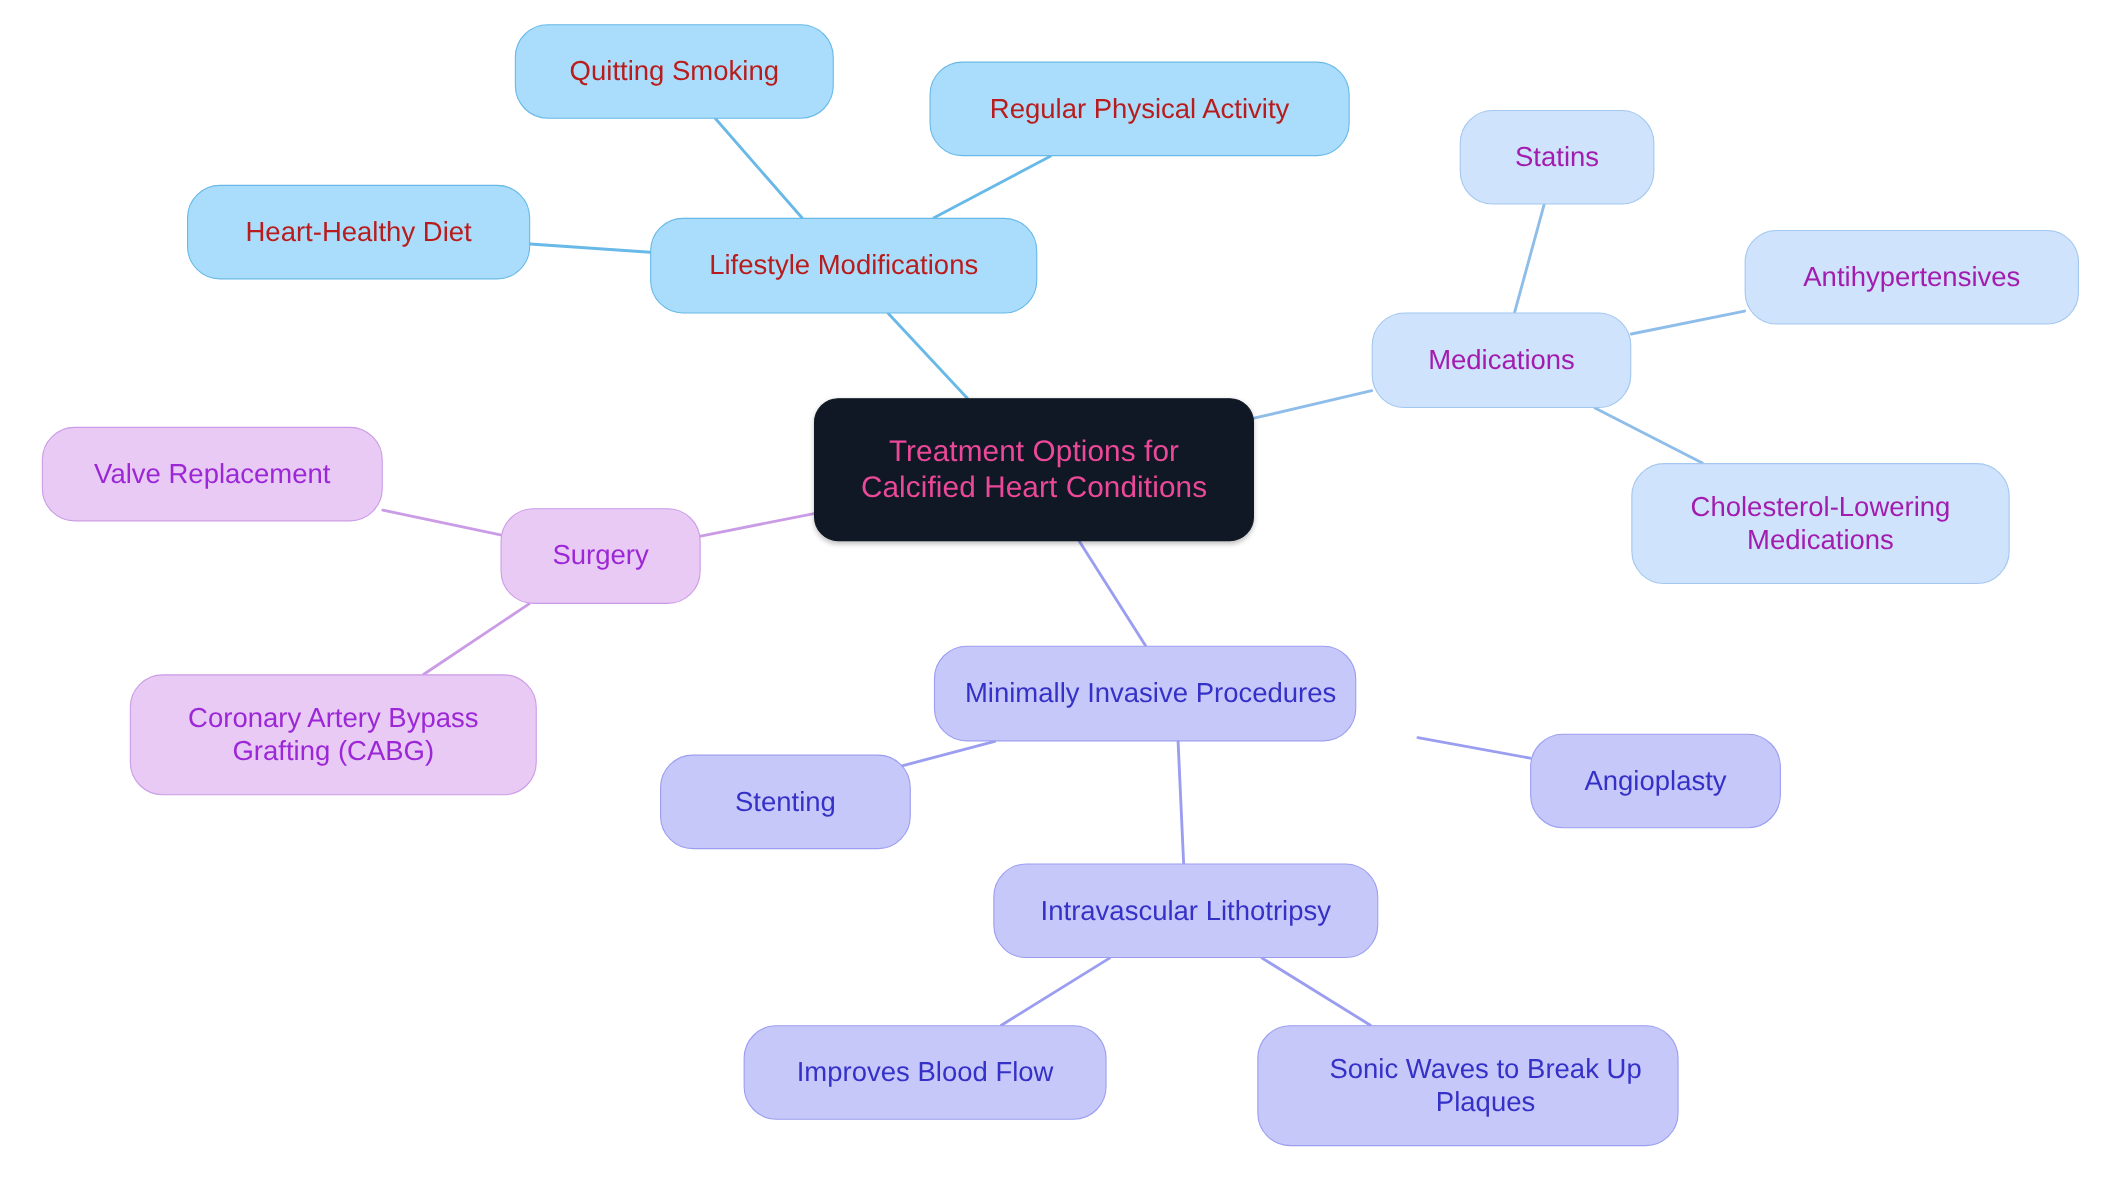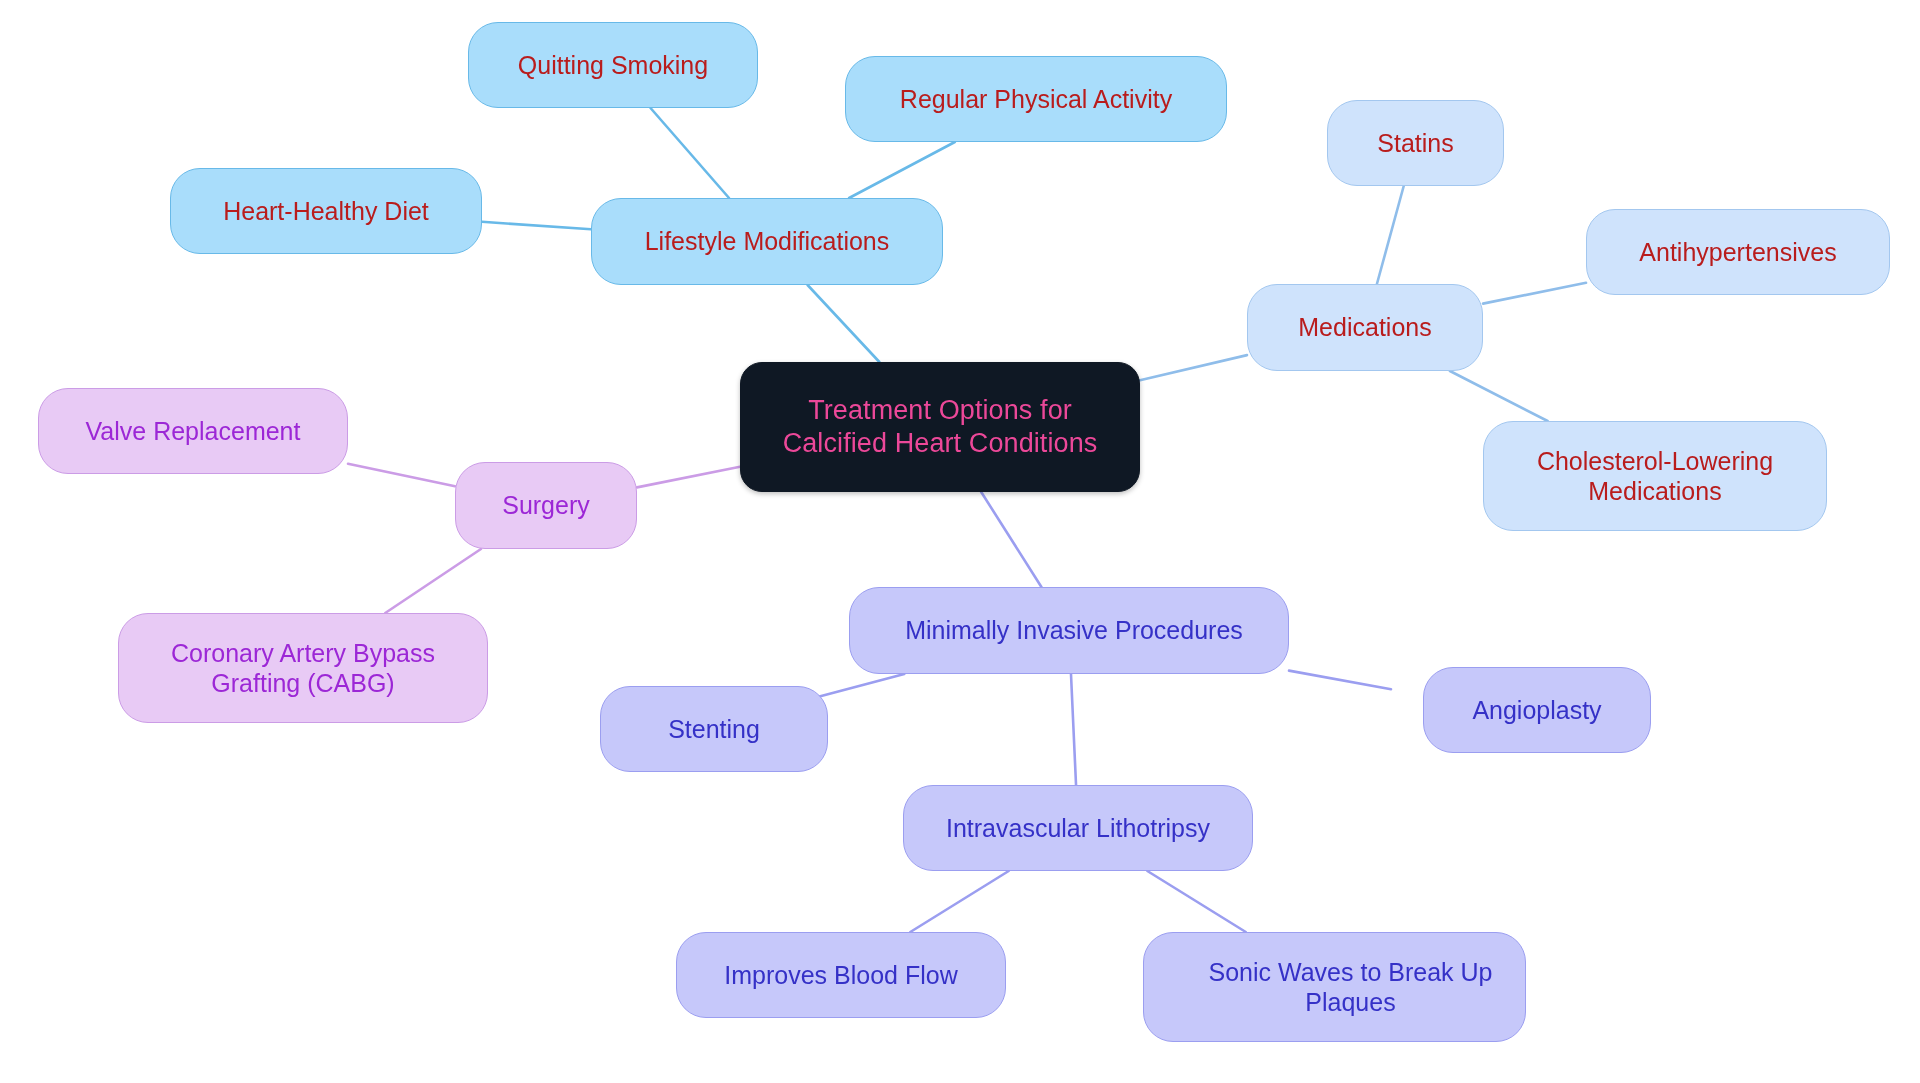--- a/index.html
+++ b/index.html
@@ -52,21 +52,21 @@
   .node.cyan {
     background: #a9ddfb;
     border-color: #68b9e8;
     color: #b91c1c;
     border-radius: 30px;
     font-size: 25px;
   }
   .node.lightblue {
     background: #cfe3fc;
     border-color: #a3c7ef;
-    color: #b91c1c;
+    color: #a21caf;
     border-radius: 30px;
     font-size: 25px;
   }
   .node.violet {
     background: #e8caf5;
     border-color: #cb9ce6;
     color: #9c27d6;
     border-radius: 30px;
     font-size: 25px;
   }
@@ -110,21 +110,21 @@
       <div class="node cyan" style="left: 170px; top: 168px; width: 312px; height: 86px;"><span>Heart-Healthy Diet</span></div>
       <div class="node lightblue" style="left: 1247px; top: 284px; width: 236px; height: 87px;"><span>Medications</span></div>
       <div class="node lightblue" style="left: 1327px; top: 100px; width: 177px; height: 86px;"><span>Statins</span></div>
       <div class="node lightblue" style="left: 1586px; top: 209px; width: 304px; height: 86px; border-radius: 29px;"><span>Antihypertensives</span></div>
       <div class="node lightblue" style="left: 1483px; top: 421px; width: 344px; height: 110px;"><span>Cholesterol-Lowering
 Medications</span></div>
       <div class="node violet" style="left: 455px; top: 462px; width: 182px; height: 87px;"><span>Surgery</span></div>
       <div class="node violet" style="left: 38px; top: 388px; width: 310px; height: 86px;"><span>Valve Replacement</span></div>
       <div class="node violet" style="left: 118px; top: 613px; width: 370px; height: 110px;"><span>Coronary Artery Bypass
 Grafting (CABG)</span></div>
-      <div class="node periwinkle" style="left: 849px; top: 587px; width: 440px; height: 87px; padding-left: 10px;"><span>Minimally Invasive Procedures</span></div>
+      <div class="node periwinkle" style="left: 849px; top: 587px; width: 384px; height: 87px; padding-left: 10px;"><span>Minimally Invasive Procedures</span></div>
       <div class="node periwinkle" style="left: 600px; top: 686px; width: 228px; height: 86px;"><span>Stenting</span></div>
-      <div class="node periwinkle" style="left: 1391px; top: 667px; width: 228px; height: 86px; margin-left: 32px;"><span>Angioplasty</span></div>
+      <div class="node periwinkle" style="left: 1391px; top: 667px; width: 228px; height: 86px;"><span>Angioplasty</span></div>
       <div class="node periwinkle" style="left: 903px; top: 785px; width: 350px; height: 86px;"><span>Intravascular Lithotripsy</span></div>
       <div class="node periwinkle" style="left: 676px; top: 932px; width: 330px; height: 86px;"><span>Improves Blood Flow</span></div>
       <div class="node periwinkle" style="left: 1143px; top: 932px; width: 383px; height: 110px; padding-left: 32px;"><span>Sonic Waves to Break Up
 Plaques</span></div>
     </div>
 </div>
 
 </body></html>

